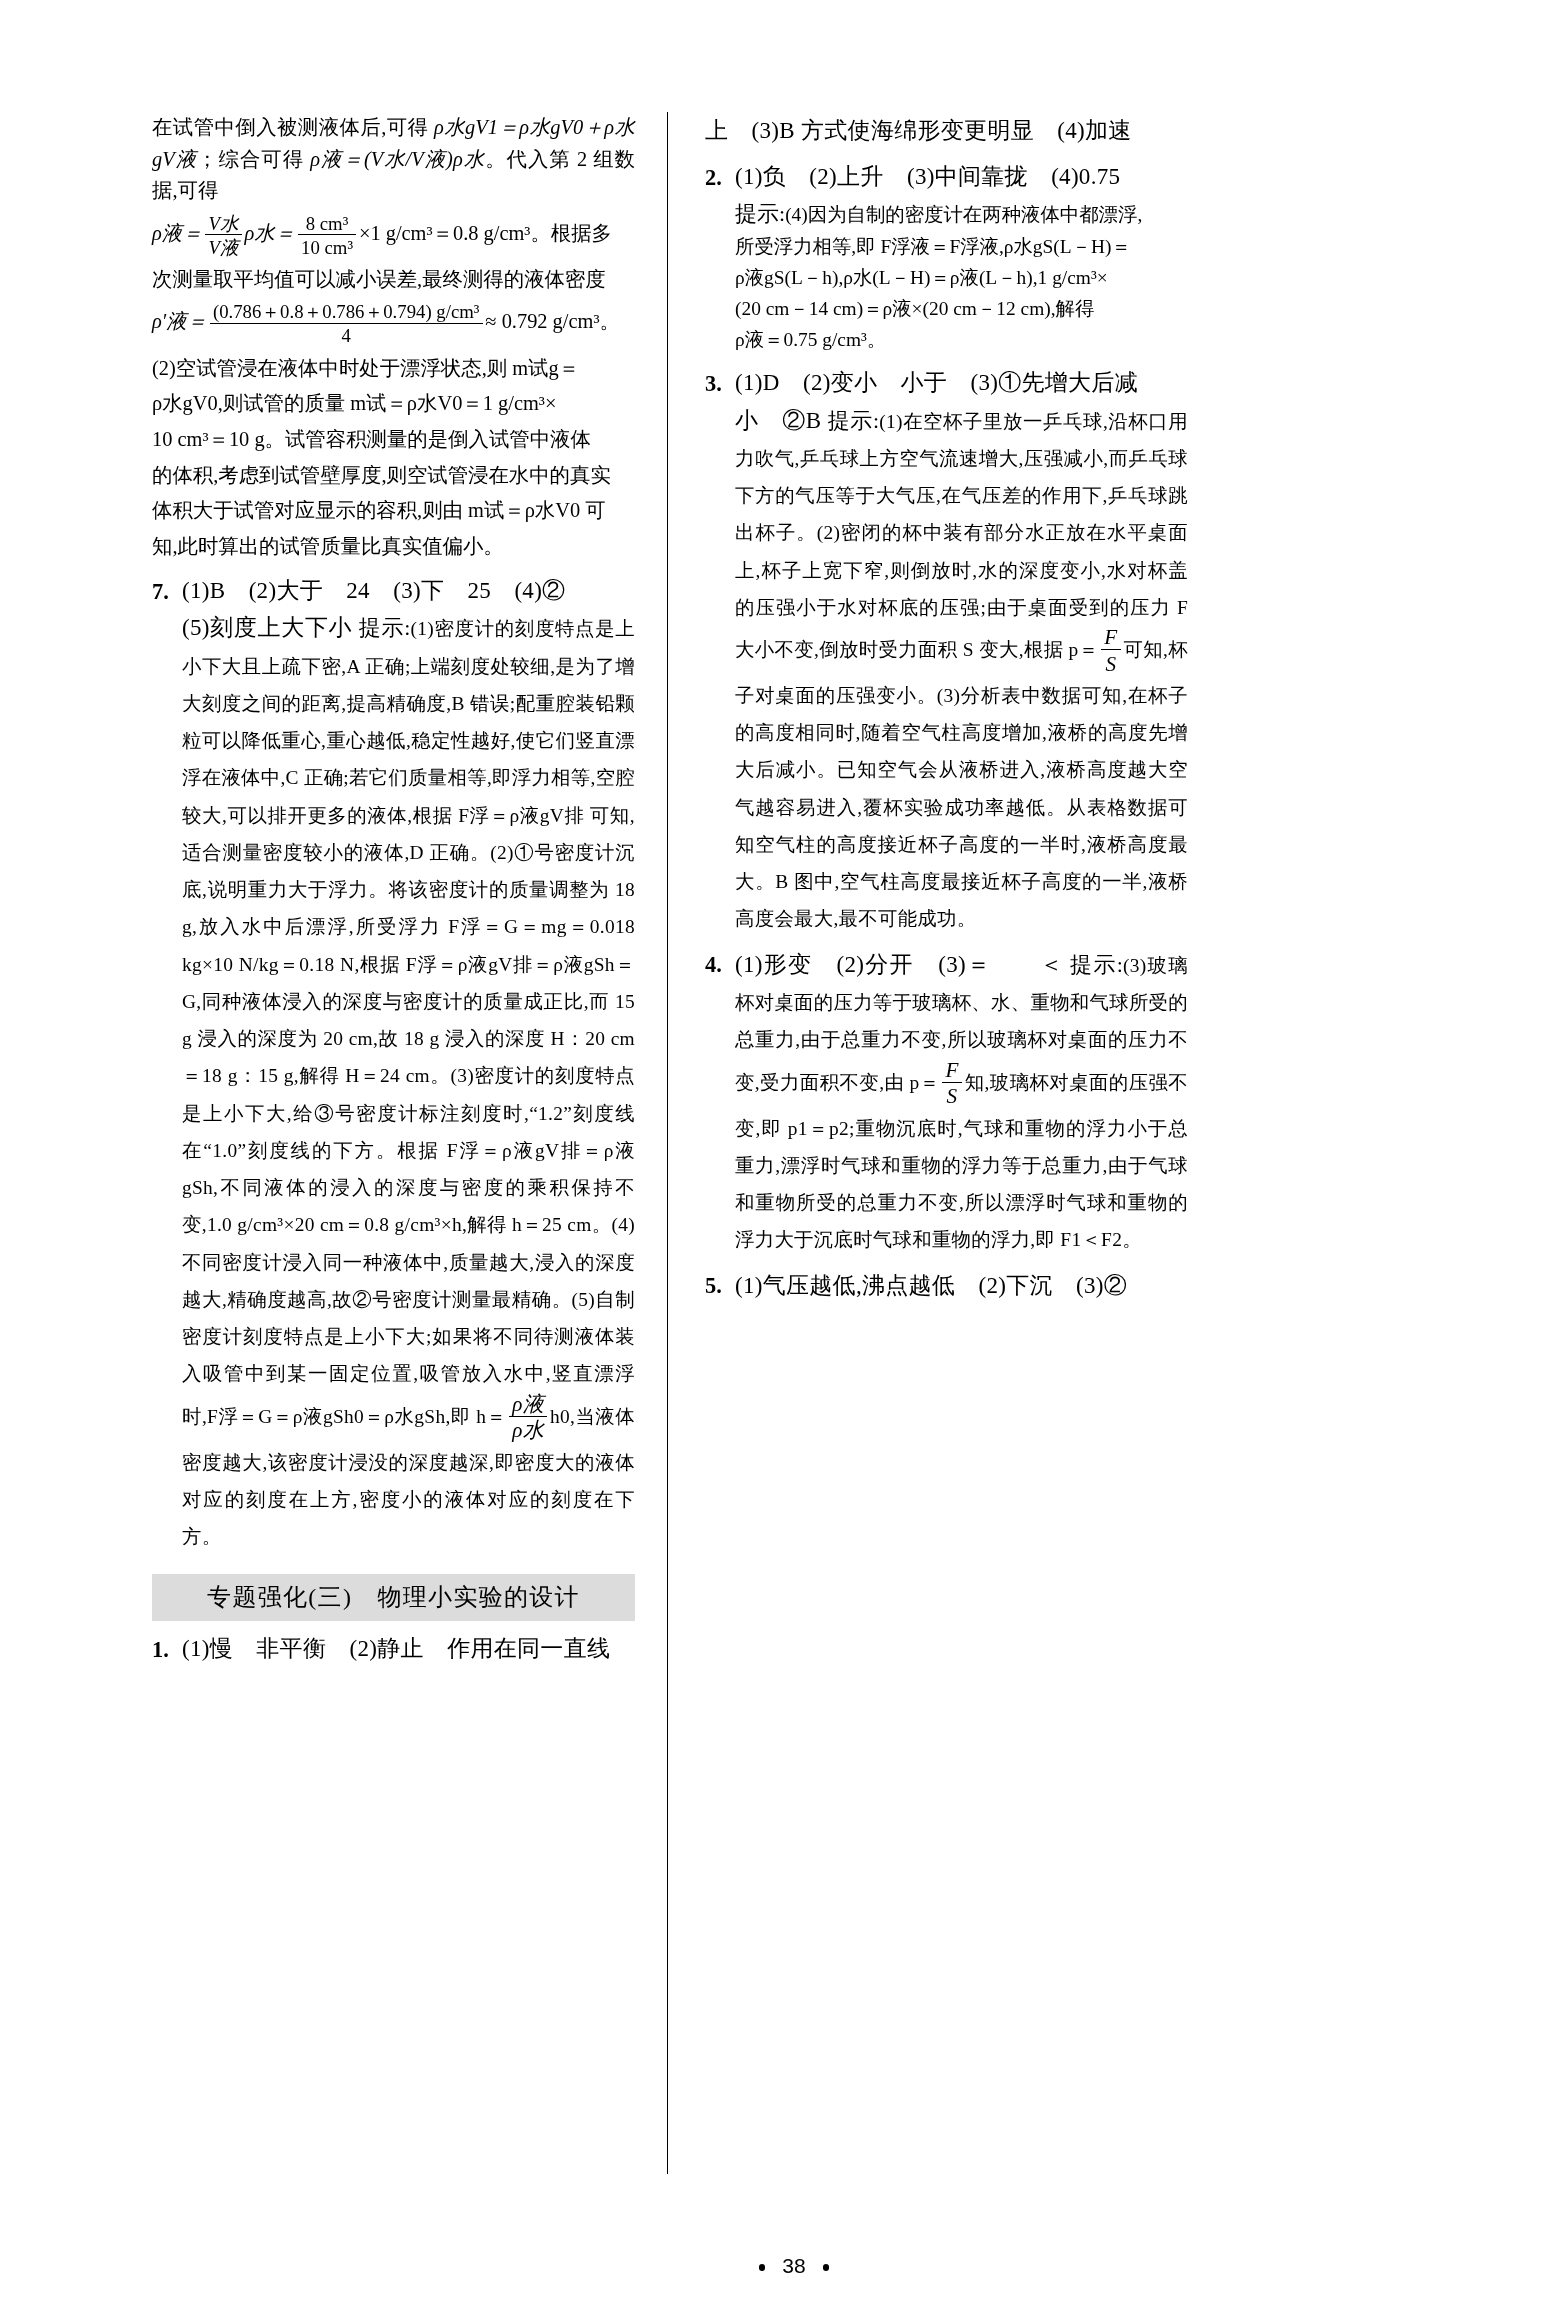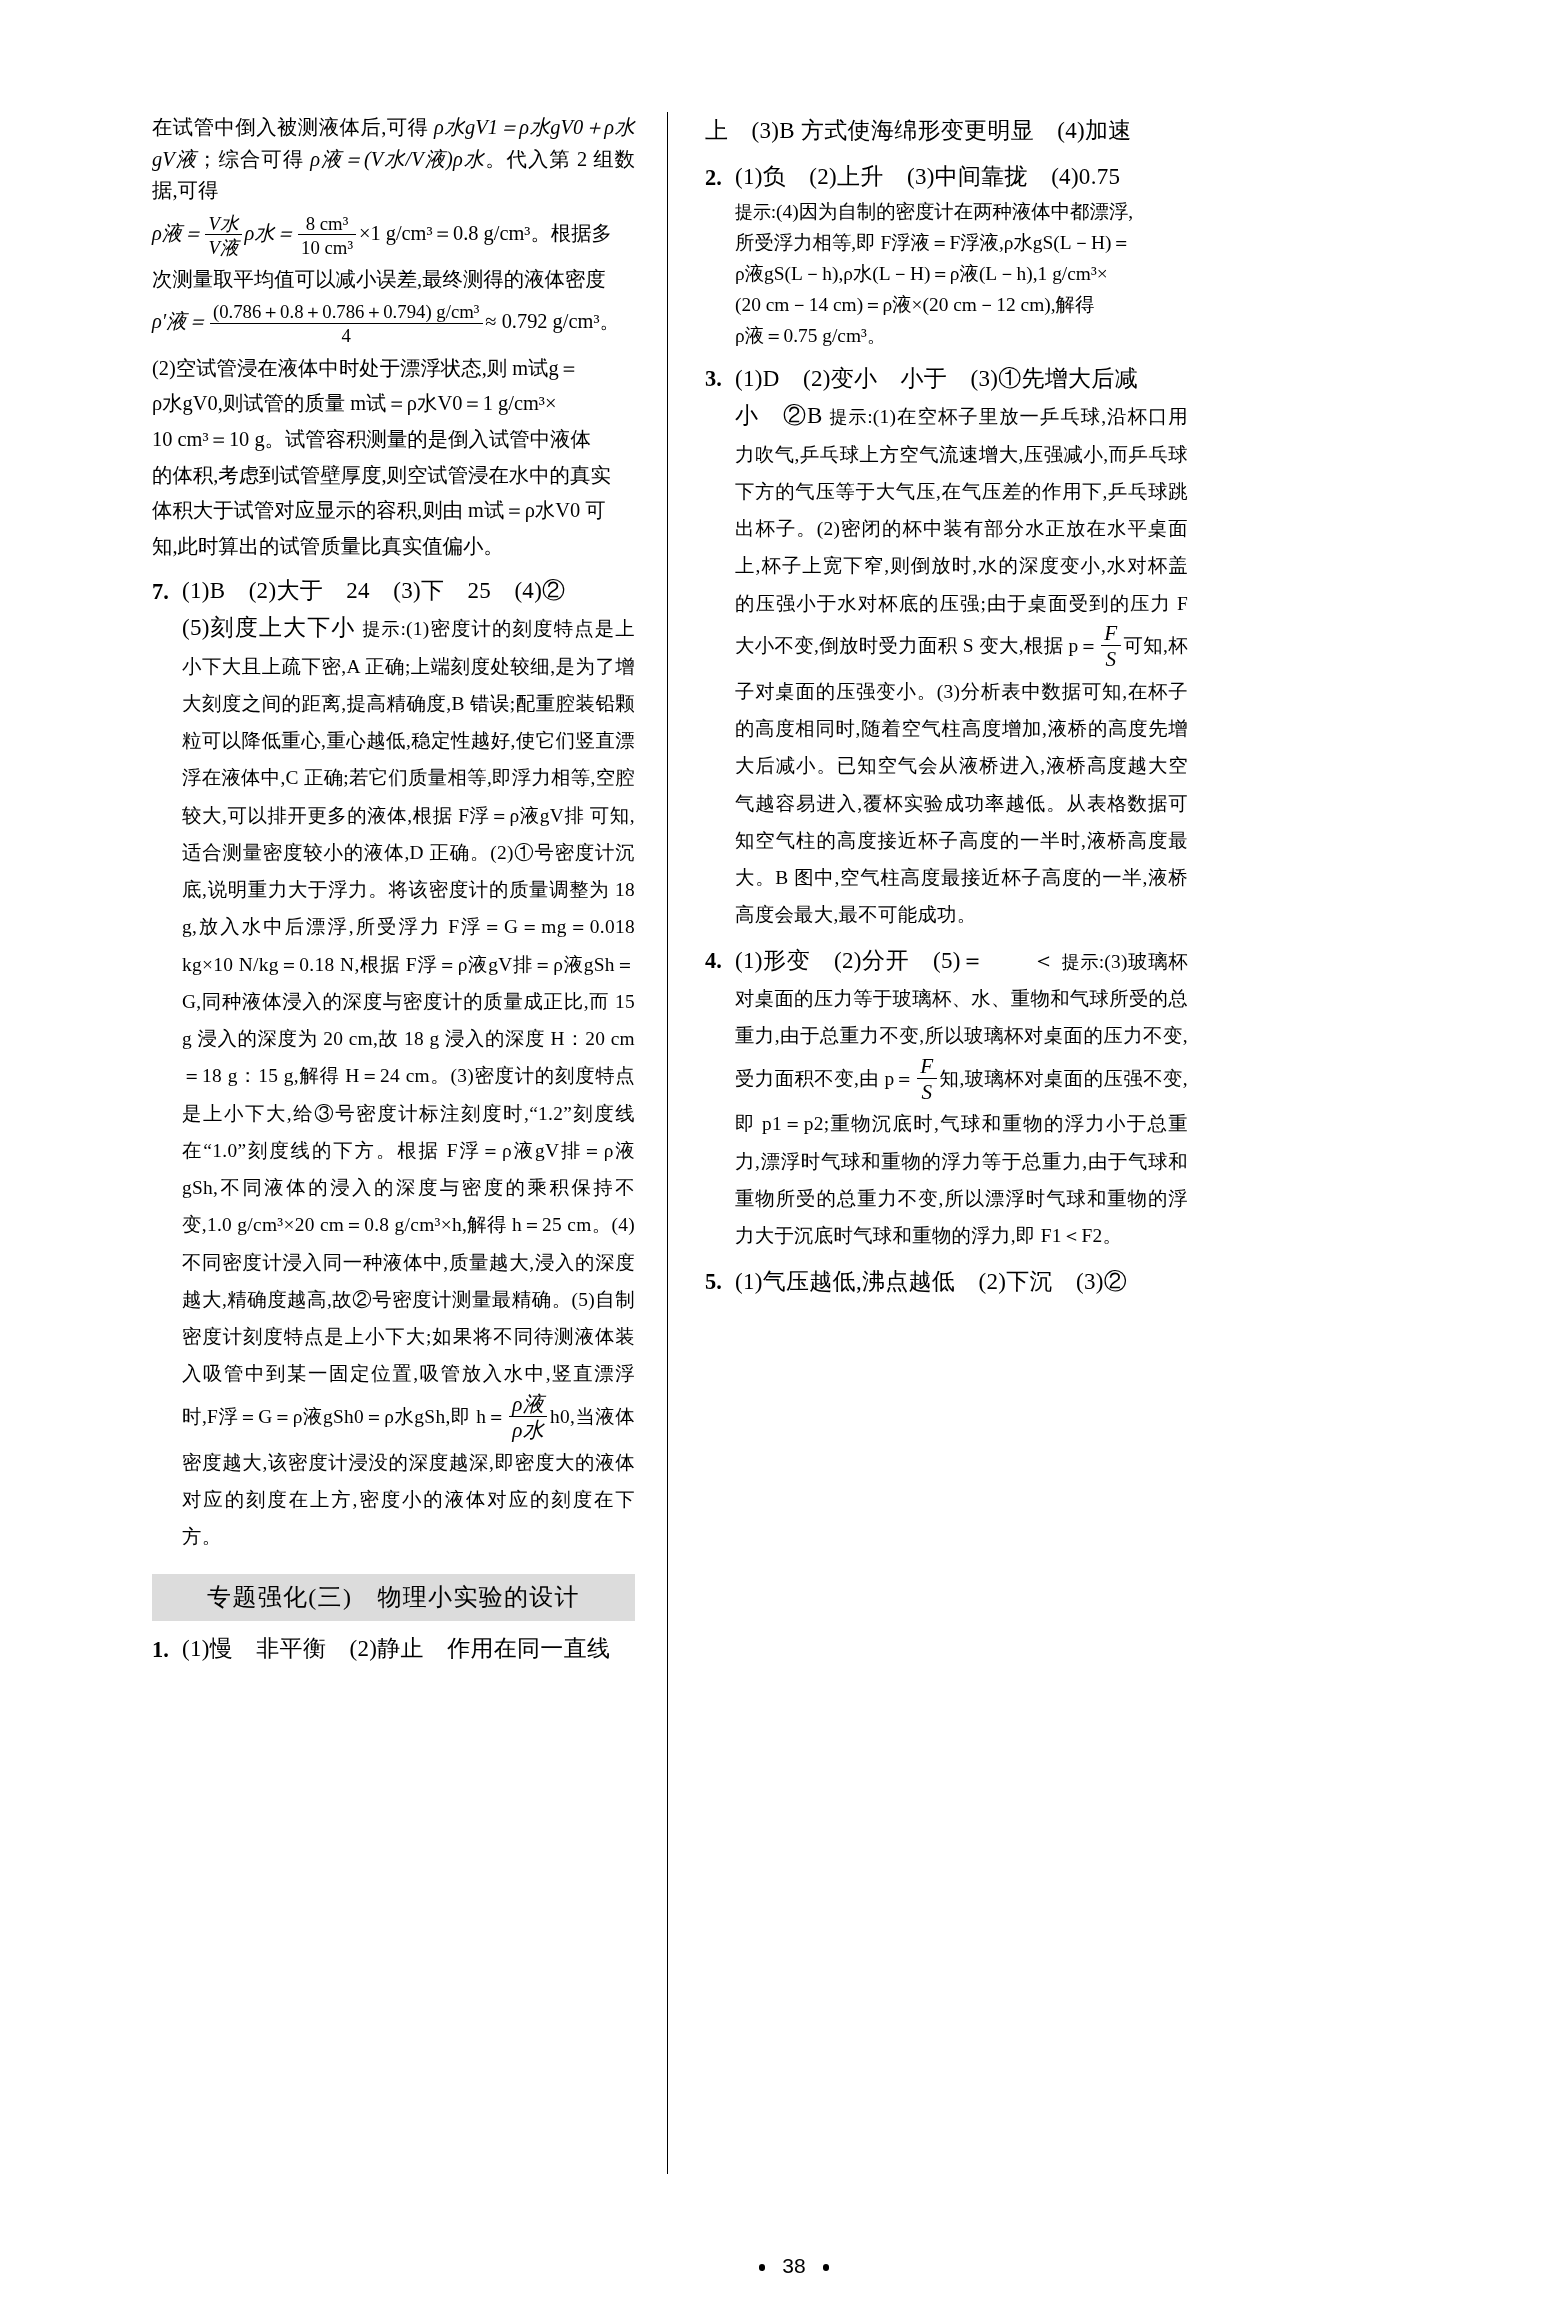--- a/index.html
+++ b/index.html
@@ -58,21 +58,21 @@
     padding-top: 1.3px;
   }
   .qbody {
     flex: 1 1 auto;
   }
   .ansline {
     font-size: 23px;
     letter-spacing: 0.3px;
   }
   .hint-label {
-    font-size: 18px;
+    font-size: 22px;
   }
   .hint {
     font-size: 19.4px;
     line-height: 1.6;
   }
   .sectiontitle {
     text-align: center;
     font-size: 24px;
     font-weight: normal;
     margin: 20px 0 6.6px 0;
@@ -211,21 +211,21 @@
                 <span class="den it">S</span>
               </span><span class="hint">可知,杯子对桌面的压强变小。(3)分析表中数据可知,在杯子的高度相同时,随着空气柱高度增加,液桥的高度先增大后减小。已知空气会从液桥进入,液桥高度越大空气越容易进入,覆杯实验成功率越低。从表格数据可知空气柱的高度接近杯子高度的一半时,液桥高度最大。B 图中,空气柱高度最接近杯子高度的一半,液桥高度会最大,最不可能成功。</span>
           </div>
         </div>
       </div>
 
       <div class="qblock">
         <div class="qnum">4.</div>
         <div class="qbody">
           <div class="ansline">
-            <span>(1)形变　(2)分开　(5)＝　　＜</span>
+            <span>(1)形变　(2)分开　(3)＝　　＜</span>
             <span class="hint-label">提示:</span><span class="hint">(3)玻璃杯对桌面的压力等于玻璃杯、水、重物和气球所受的总重力,由于总重力不变,所以玻璃杯对桌面的压力不变,受力面积不变,由 p＝</span><span class="frac">
                 <span class="num it">F</span>
                 <span class="den it">S</span>
               </span><span class="hint">知,玻璃杯对桌面的压强不变,即 p1＝p2;重物沉底时,气球和重物的浮力小于总重力,漂浮时气球和重物的浮力等于总重力,由于气球和重物所受的总重力不变,所以漂浮时气球和重物的浮力大于沉底时气球和重物的浮力,即 F1＜F2。</span>
           </div>
         </div>
       </div>
 
       <div class="qblock">
         <div class="qnum">5.</div>

